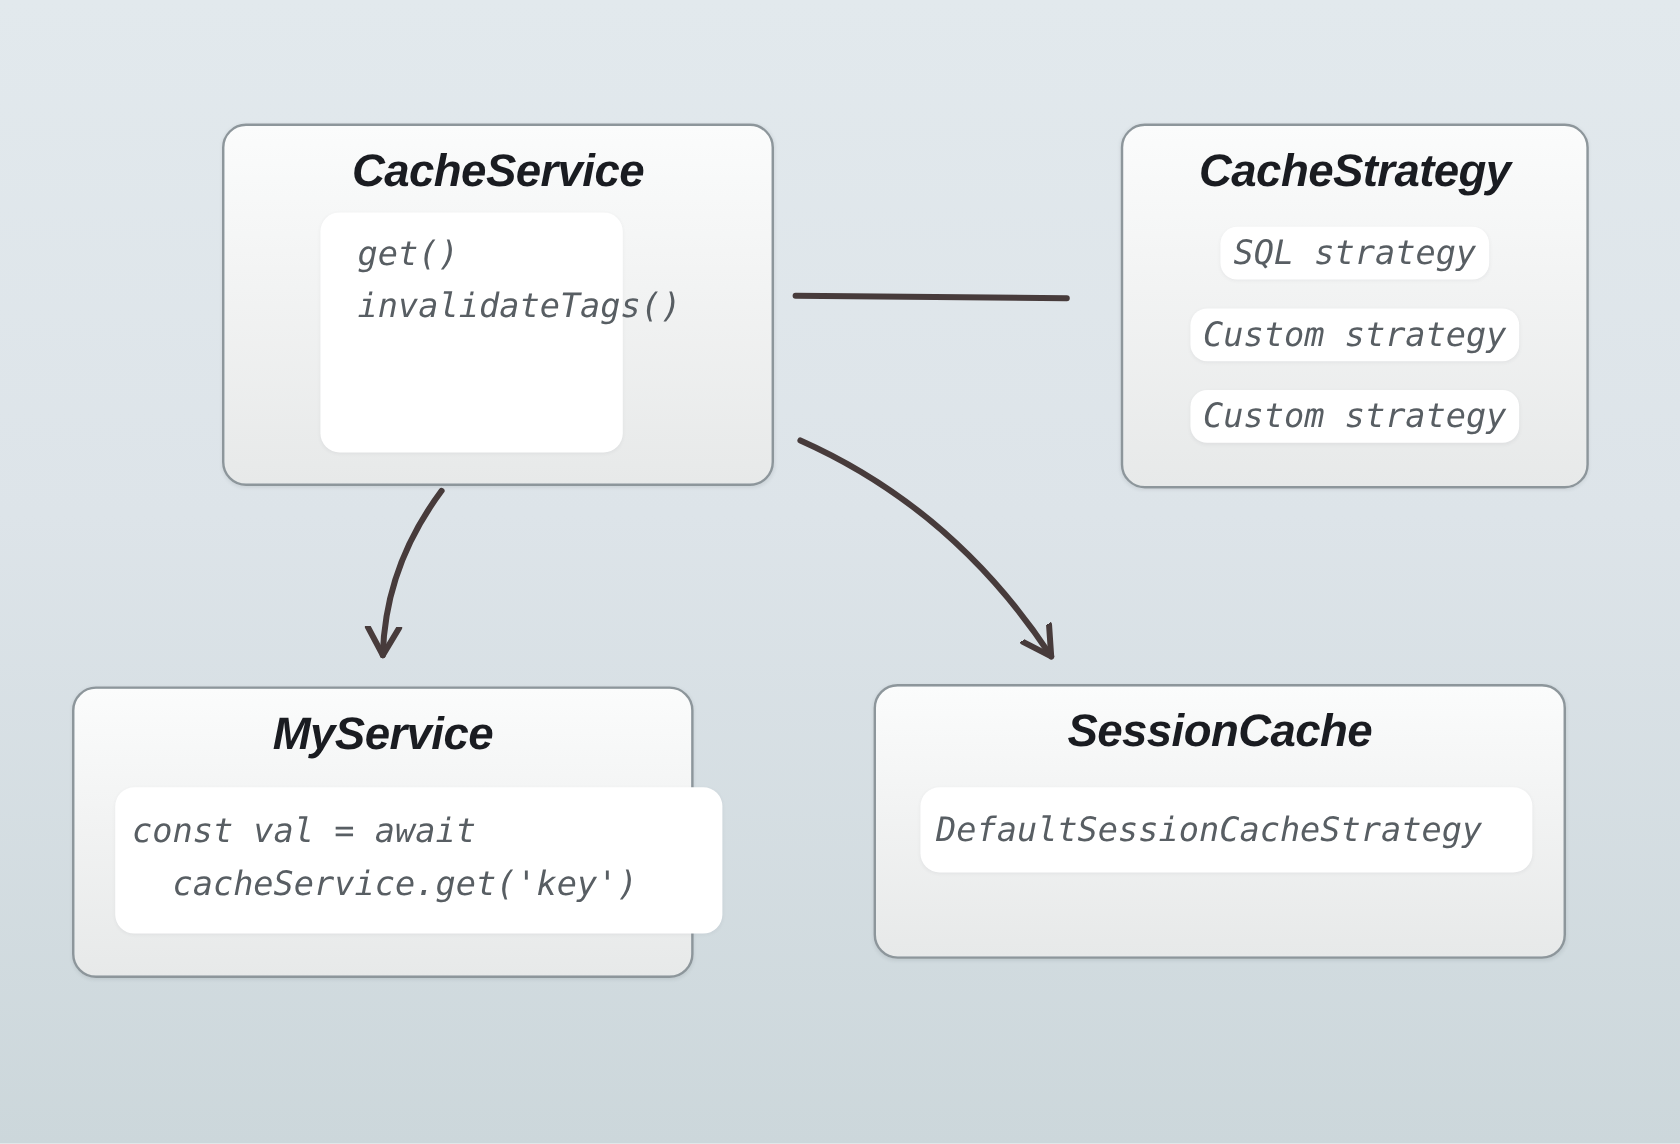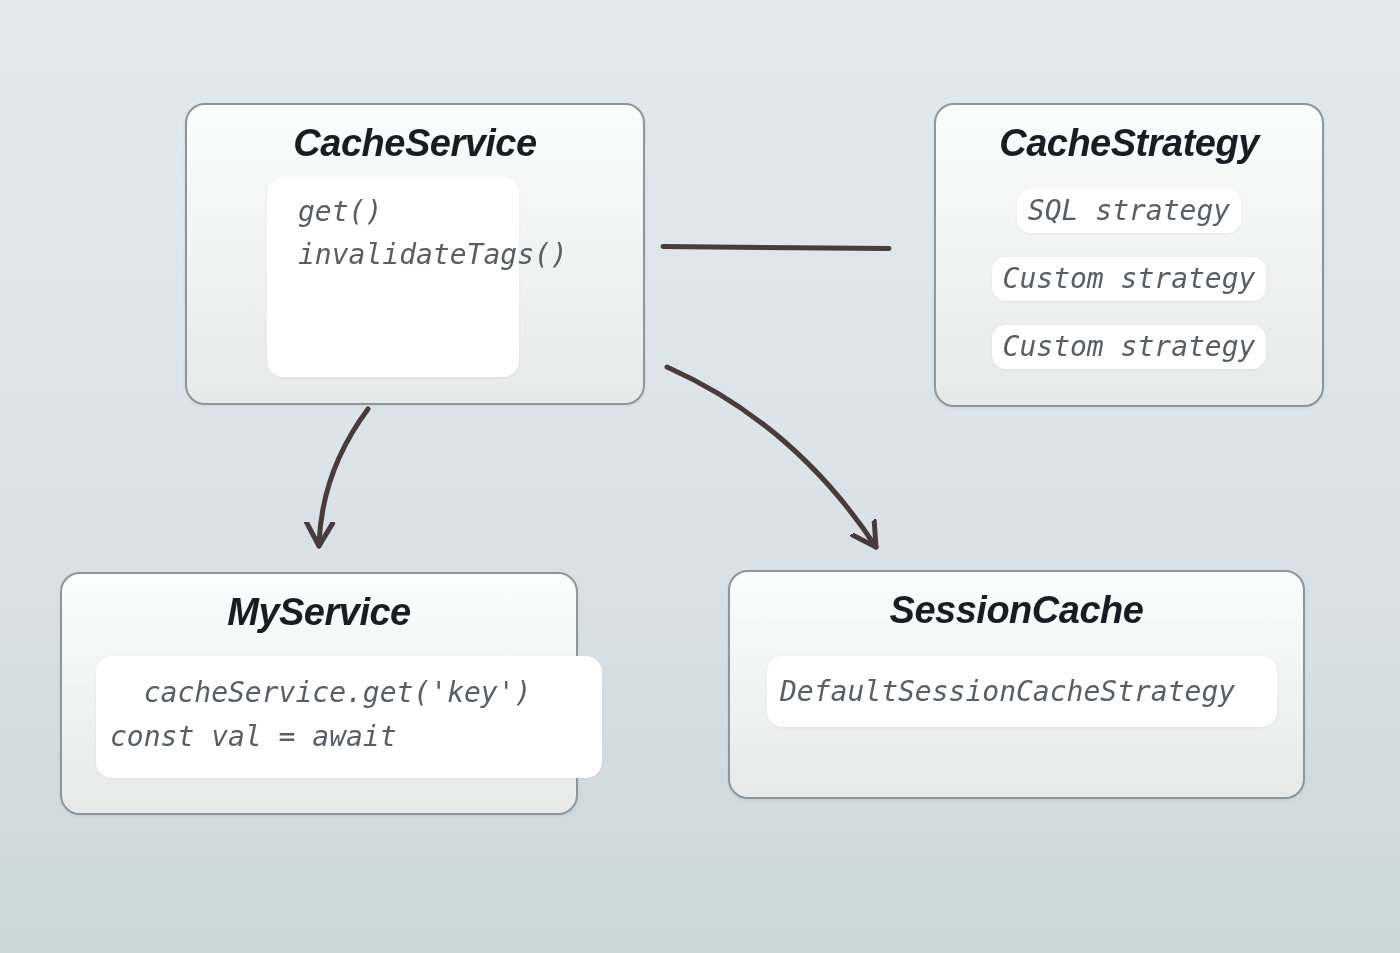--- a/index.html
+++ b/index.html
@@ -135,22 +135,22 @@
     <div class="pill-stack">
       <div class="strategy-pill">SQL strategy</div>
       <div class="strategy-pill">Custom strategy</div>
       <div class="strategy-pill">Custom strategy</div>
     </div>
   </div>
 
   <div class="class-box box-my-service">
     <div class="class-title">MyService</div>
     <div class="code-panel">
+      <div class="code-line">const val = await</div>
       <div class="code-line">  cacheService.get('key')</div>
-      <div class="code-line">const val = await</div>
     </div>
   </div>
 
   <div class="class-box box-session-cache">
     <div class="class-title">SessionCache</div>
     <div class="code-panel">
       <div class="code-line">DefaultSessionCacheStrategy</div>
     </div>
   </div>
 

